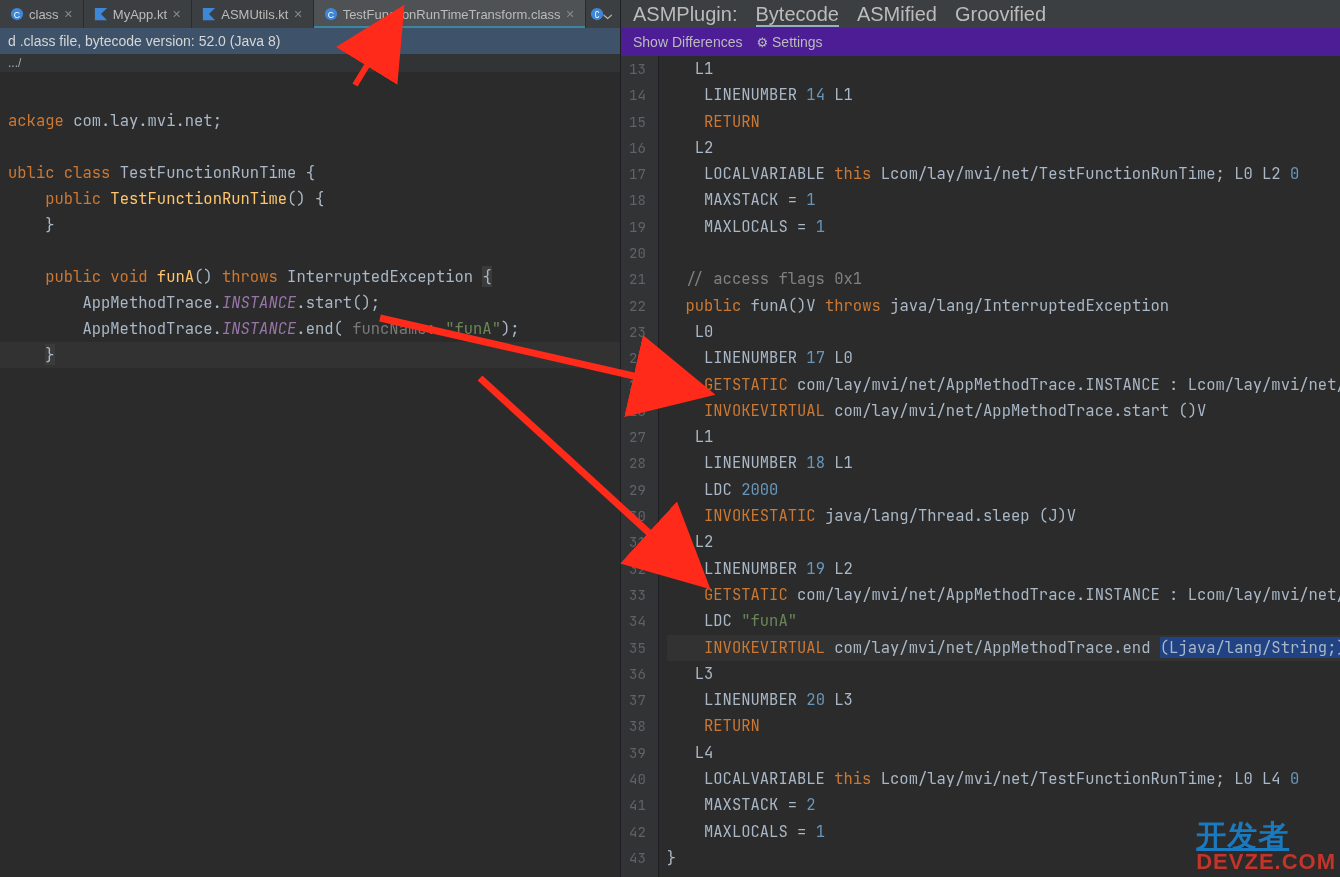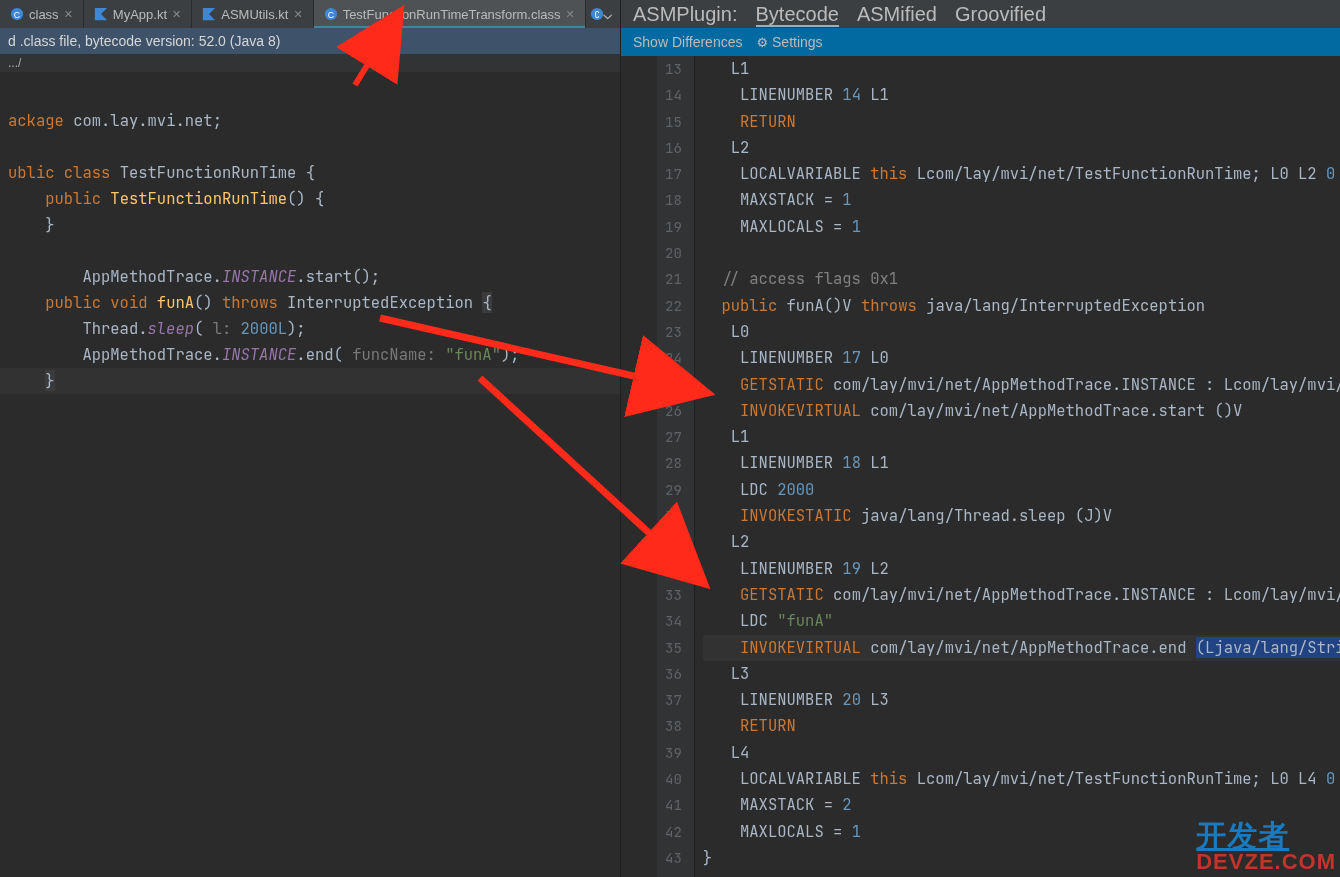--- a/index.html
+++ b/index.html
@@ -65,31 +65,30 @@
   background: #3c3f41; height: 28px; padding: 0 12px;
   font-size: 20px; color: #bbbbbb;
   font-family: "Segoe UI", Arial, sans-serif;
 }
 .plugin-bar .label { color: #bbbbbb; }
 .plugin-tab { cursor: pointer; padding-bottom: 2px; }
 .plugin-tab.active { border-bottom: 2px solid #94b0c2; padding-bottom: 0; }
 
 .toolbar2 {
   display: flex; gap: 14px; align-items: center;
-  background: #0369a1; height: 28px; padding: 0 12px;
+  background: #4c1d95; height: 28px; padding: 0 12px;
   font-size: 14px; font-family: "Segoe UI", Arial, sans-serif; color: #bbbbbb;
 }
 .gear { font-size: 13px; }
 
 .bytecode-view { display: flex; flex: 1; overflow: hidden; }
 .gutter {
   background: #313335; color: #606366; text-align: right;
   padding: 0 12px 10px 8px; font-size: 14px; line-height: 26.3px;
   border-right: 1px solid #1e1f22;
-  margin-left: 36px;
 }
 .bc-code { flex: 1; font-size: 15.5px; line-height: 26.3px; padding-left: 8px; white-space: pre; overflow: hidden;}
 .bc-line { }
 .bc-line.cur { background: #323232; }
 .sel { background: #214283; color: #a9b7c6; }
 
 
 .arrows { position: absolute; top: 0; left: 0; pointer-events: none; }
 
 .watermark { position: absolute; right: 4px; bottom: 4px; font-family: "Arial Black", sans-serif; text-align: left; line-height: 1; }
@@ -144,23 +143,22 @@
     <div class="info-bar">d .class file, bytecode version: 52.0 (Java 8)</div>
     <div class="breadcrumb">.../</div>
     <div class="code-area" id="left-code">
         <div class="code-line">&nbsp;</div>
         <div class="code-line"><span class="kw">ackage</span> <span class="plain">com.lay.mvi.net;</span></div>
         <div class="code-line">&nbsp;</div>
         <div class="code-line"><span class="kw">ublic class</span> <span class="plain">TestFunctionRunTime {</span></div>
         <div class="code-line">    <span class="kw">public</span> <span class="id">TestFunctionRunTime</span><span class="plain">() {</span></div>
         <div class="code-line">    <span class="plain">}</span></div>
         <div class="code-line">&nbsp;</div>
+        <div class="code-line">    <span class="kw">public void</span> <span class="id">funA</span><span class="plain">()</span> <span class="kw">throws</span> <span class="plain">InterruptedException </span><span class="plain" style="background:#3b3b3b">{</span></div>
         <div class="code-line">        <span class="plain">AppMethodTrace.</span><span class="it">INSTANCE</span><span class="plain">.start();</span></div>
-        <div class="code-line">    <span class="kw">public void</span> <span class="id">funA</span><span class="plain">()</span> <span class="kw">throws</span> <span class="plain">InterruptedException </span><span class="plain" style="background:#3b3b3b">{</span></div>
-        <div class="code-line">        <span class="plain">Thread.</span><span class="it">sleep</span><span class="plain">( </span><span class="hint">l: </span><span class="num">2000L</span><span class="plain">);</span></div>
         <div class="code-line">        <span class="plain">AppMethodTrace.</span><span class="it">INSTANCE</span><span class="plain">.end( </span><span class="hint">funcName: </span><span class="str">"funA"</span><span class="plain">);</span></div>
         <div class="code-line highlight">    <span class="plain" style="background:#3b3b3b">}</span></div>
       </div>
   </div>
 
   <div class="right-panel">
     <div class="plugin-bar">
       <span class="label">ASMPlugin:</span>
       <span id="plugin-tabs"><span class="plugin-tab active" style="margin-right: 18px;">Bytecode</span><span class="plugin-tab" style="margin-right: 18px;">ASMified</span><span class="plugin-tab" style="margin-right: 18px;">Groovified</span></span>
     </div>

